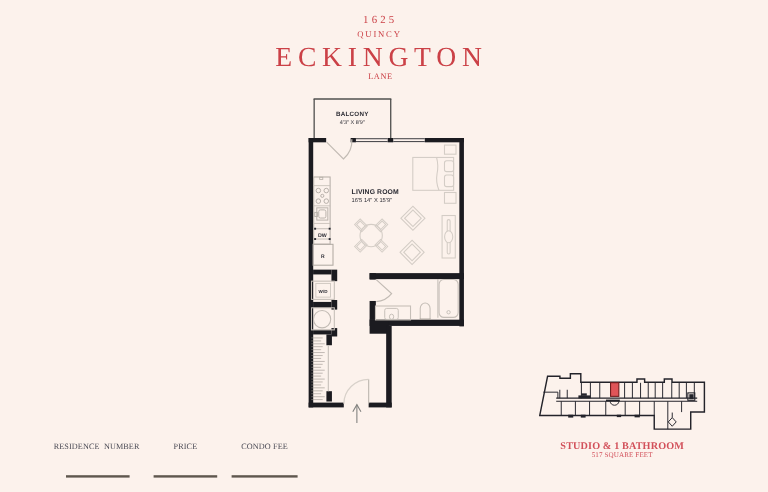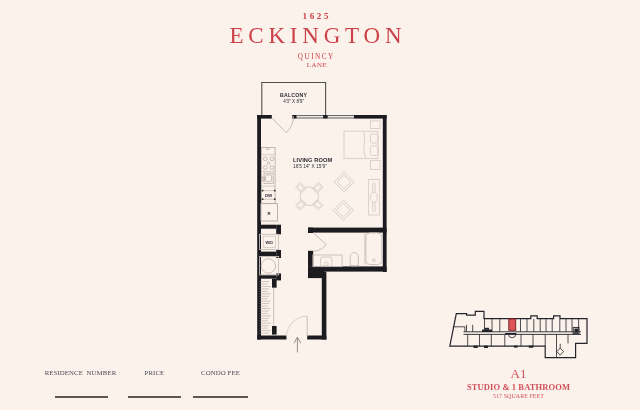--- a/index.html
+++ b/index.html
@@ -5,25 +5,25 @@
   html,body{margin:0;padding:0;}
   body{width:640px;height:410px;background:#fcf2ec;position:relative;overflow:hidden;
        font-family:"Liberation Serif",serif;}
   .abs{position:absolute;}
 </style>
 </head>
 <body>
 
 <div class="abs" style="left:0;top:0;width:631px;text-align:center;color:#cb4147;">
 
-  <div style="font-size:9px;letter-spacing:2.6px;padding-left:2.6px;margin-top:11px;font-weight:bold;">1625</div>
+  <div style="font-size:9px;letter-spacing:2.6px;padding-left:2.6px;margin-top:11px;">1625</div>
+
+  <div style="font-size:7.2px;letter-spacing:1.5px;padding-left:1.5px;margin-top:3.5px;">QUINCY</div>
 
   <div style="font-size:23px;letter-spacing:4.8px;padding-left:4.8px;margin-top:2px;">ECKINGTON</div>
-
-  <div style="font-size:7.2px;letter-spacing:1.5px;padding-left:1.5px;margin-top:3.5px;">QUINCY</div>
 
   <div style="font-size:6.9px;letter-spacing:0.5px;padding-left:3px;margin-top:0px;">LANE</div>
 </div>
 
 <svg class="abs" style="left:0;top:0" width="640" height="410" viewBox="0 0 640 410">
   <g fill="none" stroke-linecap="butt">
 
     <g stroke="#50504f" stroke-width="1.1">
       <line x1="261.8" y1="82.5" x2="261.8" y2="115"></line>
       <line x1="261.3" y1="82.5" x2="326.1" y2="82.5"></line>
@@ -292,18 +292,17 @@
 <div class="abs" style="left:193px;top:369px;width:55px;text-align:center;font-size:6.8px;letter-spacing:0.1px;color:#4b4b55;">CONDO&nbsp;FEE</div>
 
 <div class="abs" style="left:55.3px;top:396.2px;width:52.3px;height:1.5px;background:#5f574e;"></div>
 
 <div class="abs" style="left:128px;top:396.2px;width:53.3px;height:1.5px;background:#5f574e;"></div>
 
 <div class="abs" style="left:193.2px;top:396.2px;width:54.4px;height:1.5px;background:#5f574e;"></div>
 
 <div class="abs" style="left:400px;top:366px;width:237px;text-align:center;color:#d2505a;">
 
-  <div style="font-size:13px;">A1</div>
 
   <div style="font-size:8.5px;letter-spacing:0.1px;margin-top:0px;font-weight:bold;">STUDIO &amp; 1 BATHROOM</div>
 
   <div style="font-size:5.9px;letter-spacing:0.1px;margin-top:1px;">517 SQUARE FEET</div>
 </div>
 
 </body></html>

